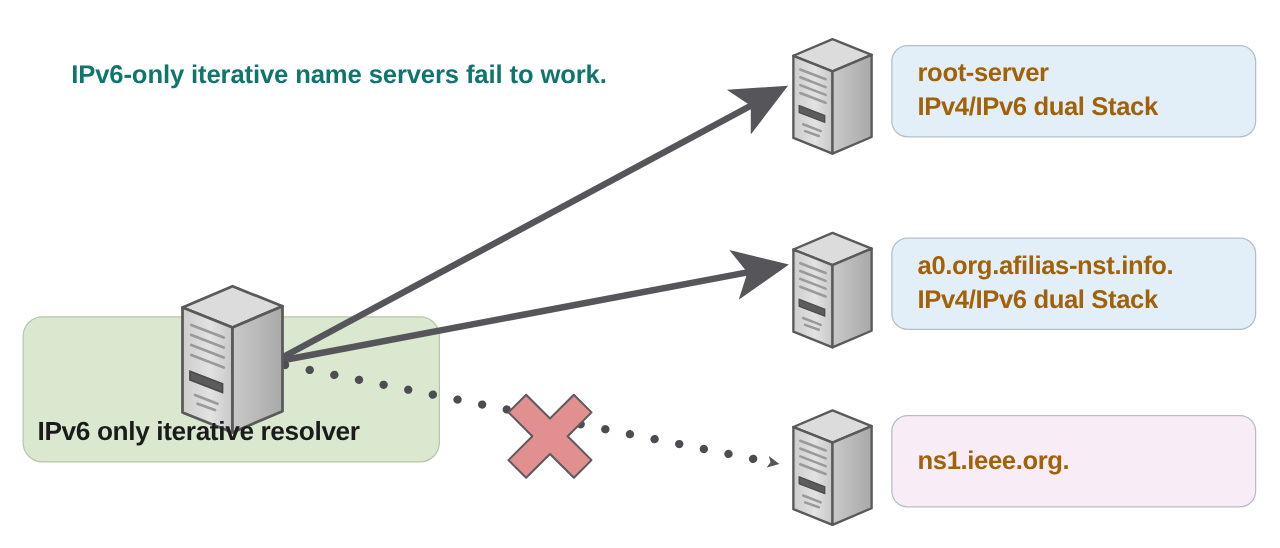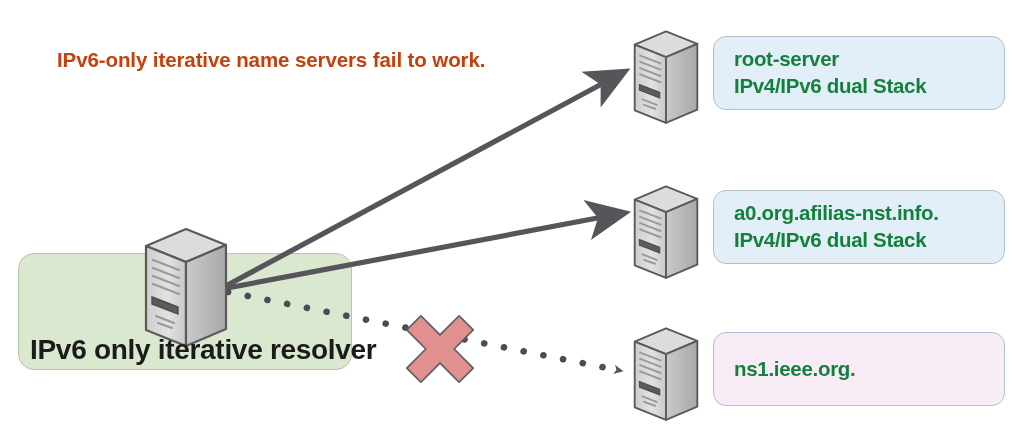--- a/index.html
+++ b/index.html
@@ -16,21 +16,21 @@
     width: 1024px; height: 438px;
     background: #ffffff;
   }
 
   
   .title {
     position: absolute;
     left: 57px; top: 48px;
     font-size: 20.5px;
     font-weight: bold;
-    color: #c2410c;
+    color: #0f766e;
     letter-spacing: -0.1px;
     white-space: nowrap;
   }
   .subtitle {
     position: absolute;
     left: 54px; top: 105px;
     font-size: 22px;
     font-weight: normal;
     color: #787878;
     letter-spacing: -0.2px;
@@ -43,21 +43,21 @@
     left: 18px; top: 253px;
     width: 334px; height: 117px;
     background: #dbe8d0;
     border: 1.5px solid #b6c5ab;
     border-radius: 16px;
     box-sizing: border-box;
   }
   .resolver-label {
     position: absolute;
     left: 30px; top: 334px;
-    font-size: 28px;
+    font-size: 21px;
     font-weight: bold;
     color: #1b1b1b;
     letter-spacing: -0.3px;
     white-space: nowrap;
   }
 
   
   .server {
     position: absolute;
   }
@@ -72,21 +72,21 @@
     padding: 9px 0 9px 20px;
     display: flex;
     flex-direction: column;
     justify-content: center;
   }
   .label-box.blue { background: #e3eff8; }
   .label-box.pink { background: #f8ecf7; }
   .label-line {
     font-size: 20.5px;
     font-weight: bold;
-    color: #15803d;
+    color: #a16207;
     line-height: 1.30;
     letter-spacing: -0.3px;
     white-space: nowrap;
   }
 
   
   #connectors {
     position: absolute;
     left: 0; top: 0;
     width: 1024px; height: 438px;

